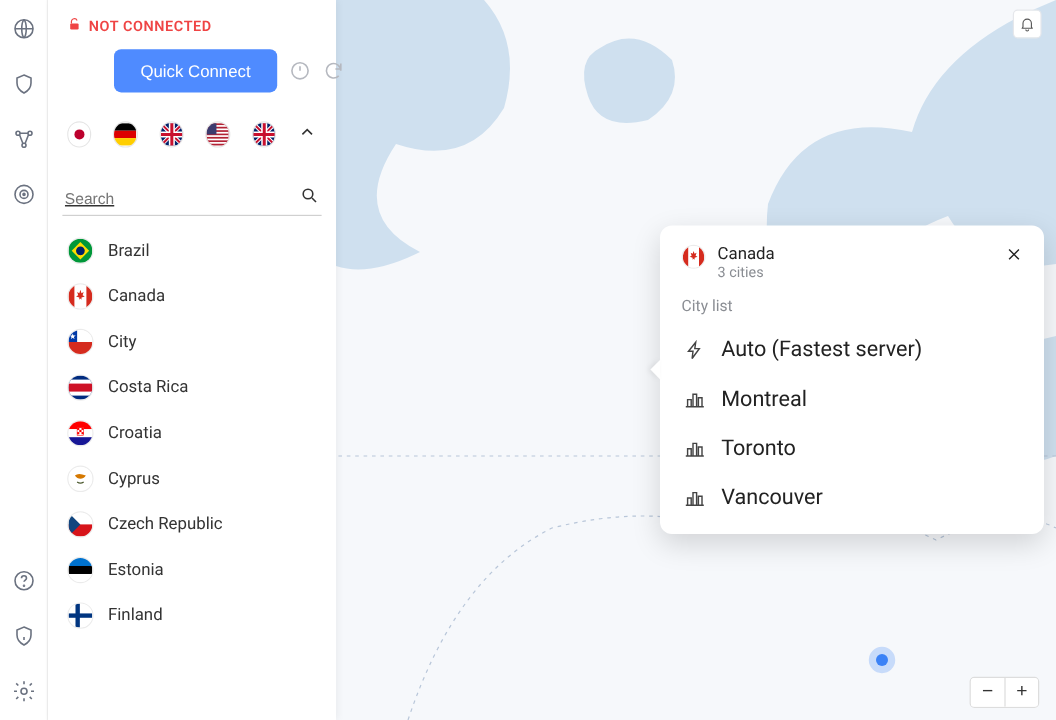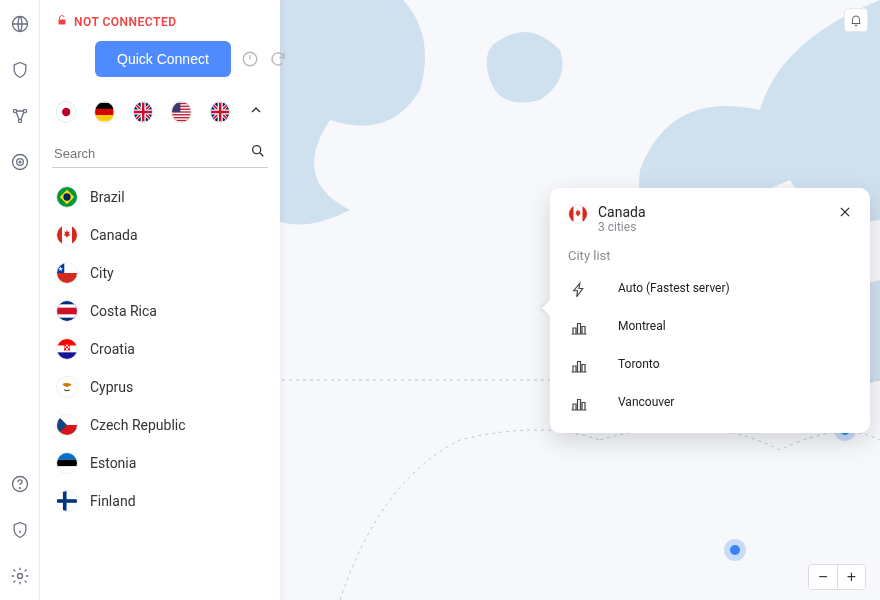--- a/index.html
+++ b/index.html
@@ -17,39 +17,39 @@
   .ip-btn { width: 22px; height:22px; border:1.5px solid #666; border-radius: 50%; display:flex; align-items:center; justify-content:center; font-size:8px; font-weight:600; color:#666; cursor:pointer; }
   .connect-row { display:flex; align-items:center; gap:10px; margin-top:12px;padding-left:39px; }
   .qc-btn { flex:none; background:#4f8bff; color:#fff; border:none; border-radius:6px; padding:10px 22px; font-size:14px; font-weight:500; cursor:pointer; }
   .iconbtn { width:24px; height:24px; display:flex; align-items:center; justify-content:center; cursor:pointer; }
   .iconbtn svg { width:18px; height:18px; stroke:#b5b8bf; fill:none; stroke-width:1.8; }
   .recent-row { display:flex; align-items:center; gap:18px; padding: 14px 16px 12px 16px; }
   .flagcircle { width:22px; height:22px; border-radius:50%; overflow:hidden; display:flex; align-items:center; justify-content:center; cursor:pointer; border:1px solid rgba(0,0,0,0.1); }
   .flagcircle svg { width:22px; height:22px; }
   .chev { margin-left:auto; cursor:pointer; }
   .chev svg { width:16px; height:16px; stroke:#333; fill:none; stroke-width:2; }
-  .search-row { display:flex; align-items:center; border-bottom:1px solid #d0d0d0; margin: 4px 12px 6px 12px; padding:4px 2px; }
+  .search-row { display:flex; align-items:center; border-bottom:1px solid #d0d0d0; margin: 16px 12px 6px 12px; padding:4px 2px;text-decoration:underline; }
   .search-row input { flex:1; border:none; outline:none; font-size:13px; color:#666; background:transparent; }
   .country-list { flex:1; overflow-y:auto; padding: 4px 0; }
   .country-item { display:flex; align-items:center; gap:12px; padding:8px 16px; cursor:pointer; font-size:14px; color:#333; }
   .flag-sm { width:22px; height:22px; border-radius:50%; overflow:hidden; display:flex; align-items:center; justify-content:center; border:1px solid rgba(0,0,0,0.08); }
   .flag-sm svg { width:22px; height:22px; }
   .map-area { flex:1; position:relative; background: linear-gradient(#f6f8fb,#f6f8fb); overflow:hidden; }
   .map-svg { position:absolute; inset:0; width:100%; height:100%; }
   .server-dot { position:absolute; width:10px; height:10px; background:#3b82f6; border-radius:50%; box-shadow: 0 0 0 6px rgba(59,130,246,0.25); }
   .popup { position:absolute; left:270px; top:188px; width:320px; background:#fff; border-radius:10px; box-shadow:0 8px 24px rgba(0,0,0,0.15); padding:16px 18px 10px 18px; }
   .popup .arrow { position:absolute; left:-8px; top:112px; width:0; height:0; border-top:8px solid transparent; border-bottom:8px solid transparent; border-right:8px solid #fff; filter: drop-shadow(-2px 0 2px rgba(0,0,0,0.08)); }
   .popup-header { display:flex; align-items:flex-start; gap:10px; }
   .popup-header .flag-sm { width:20px; height:20px; }
   .popup-title { font-size:14px; color:#222; }
   .popup-sub { font-size:12px; color:#8a8d93; }
   .popup-close { margin-left:auto; cursor:pointer; }
   .popup-close svg { width:14px; height:14px; stroke:#222; stroke-width:2; fill:none; }
   .popup-section { font-size:13px; color:#8a8d93; margin:14px 0 8px 0; }
-  .city-item { display:flex; align-items:flex-start; gap:30px; padding:10px 2px; font-size:12px; color:#222; cursor:pointer; }
+  .city-item { display:flex; align-items:center; gap:13px; padding:10px 2px; font-size:18px; color:#222; cursor:pointer; }
   .city-item svg { width:18px; height:18px; stroke:#444; fill:none; stroke-width:1.6; }
   .zoom { position:absolute; right:14px; bottom:10px; display:flex; background:#fff; border:1px solid #ddd; border-radius:4px; overflow:hidden; }
   .zoom button { width:28px; height:24px; border:none; background:#fff; font-size:16px; color:#333; cursor:pointer; }
   .zoom button + button { border-left:1px solid #ddd; }
   .bell { position:absolute; right:12px; top:8px; width:24px; height:24px; display:flex; align-items:center; justify-content:center; background:#fff; border:1px solid #e5e7eb; border-radius:4px; cursor:pointer; }
   .bell svg { width:14px; height:14px; stroke:#555; fill:none; stroke-width:1.6; }
 </style>
 </head>
 <body>
 

